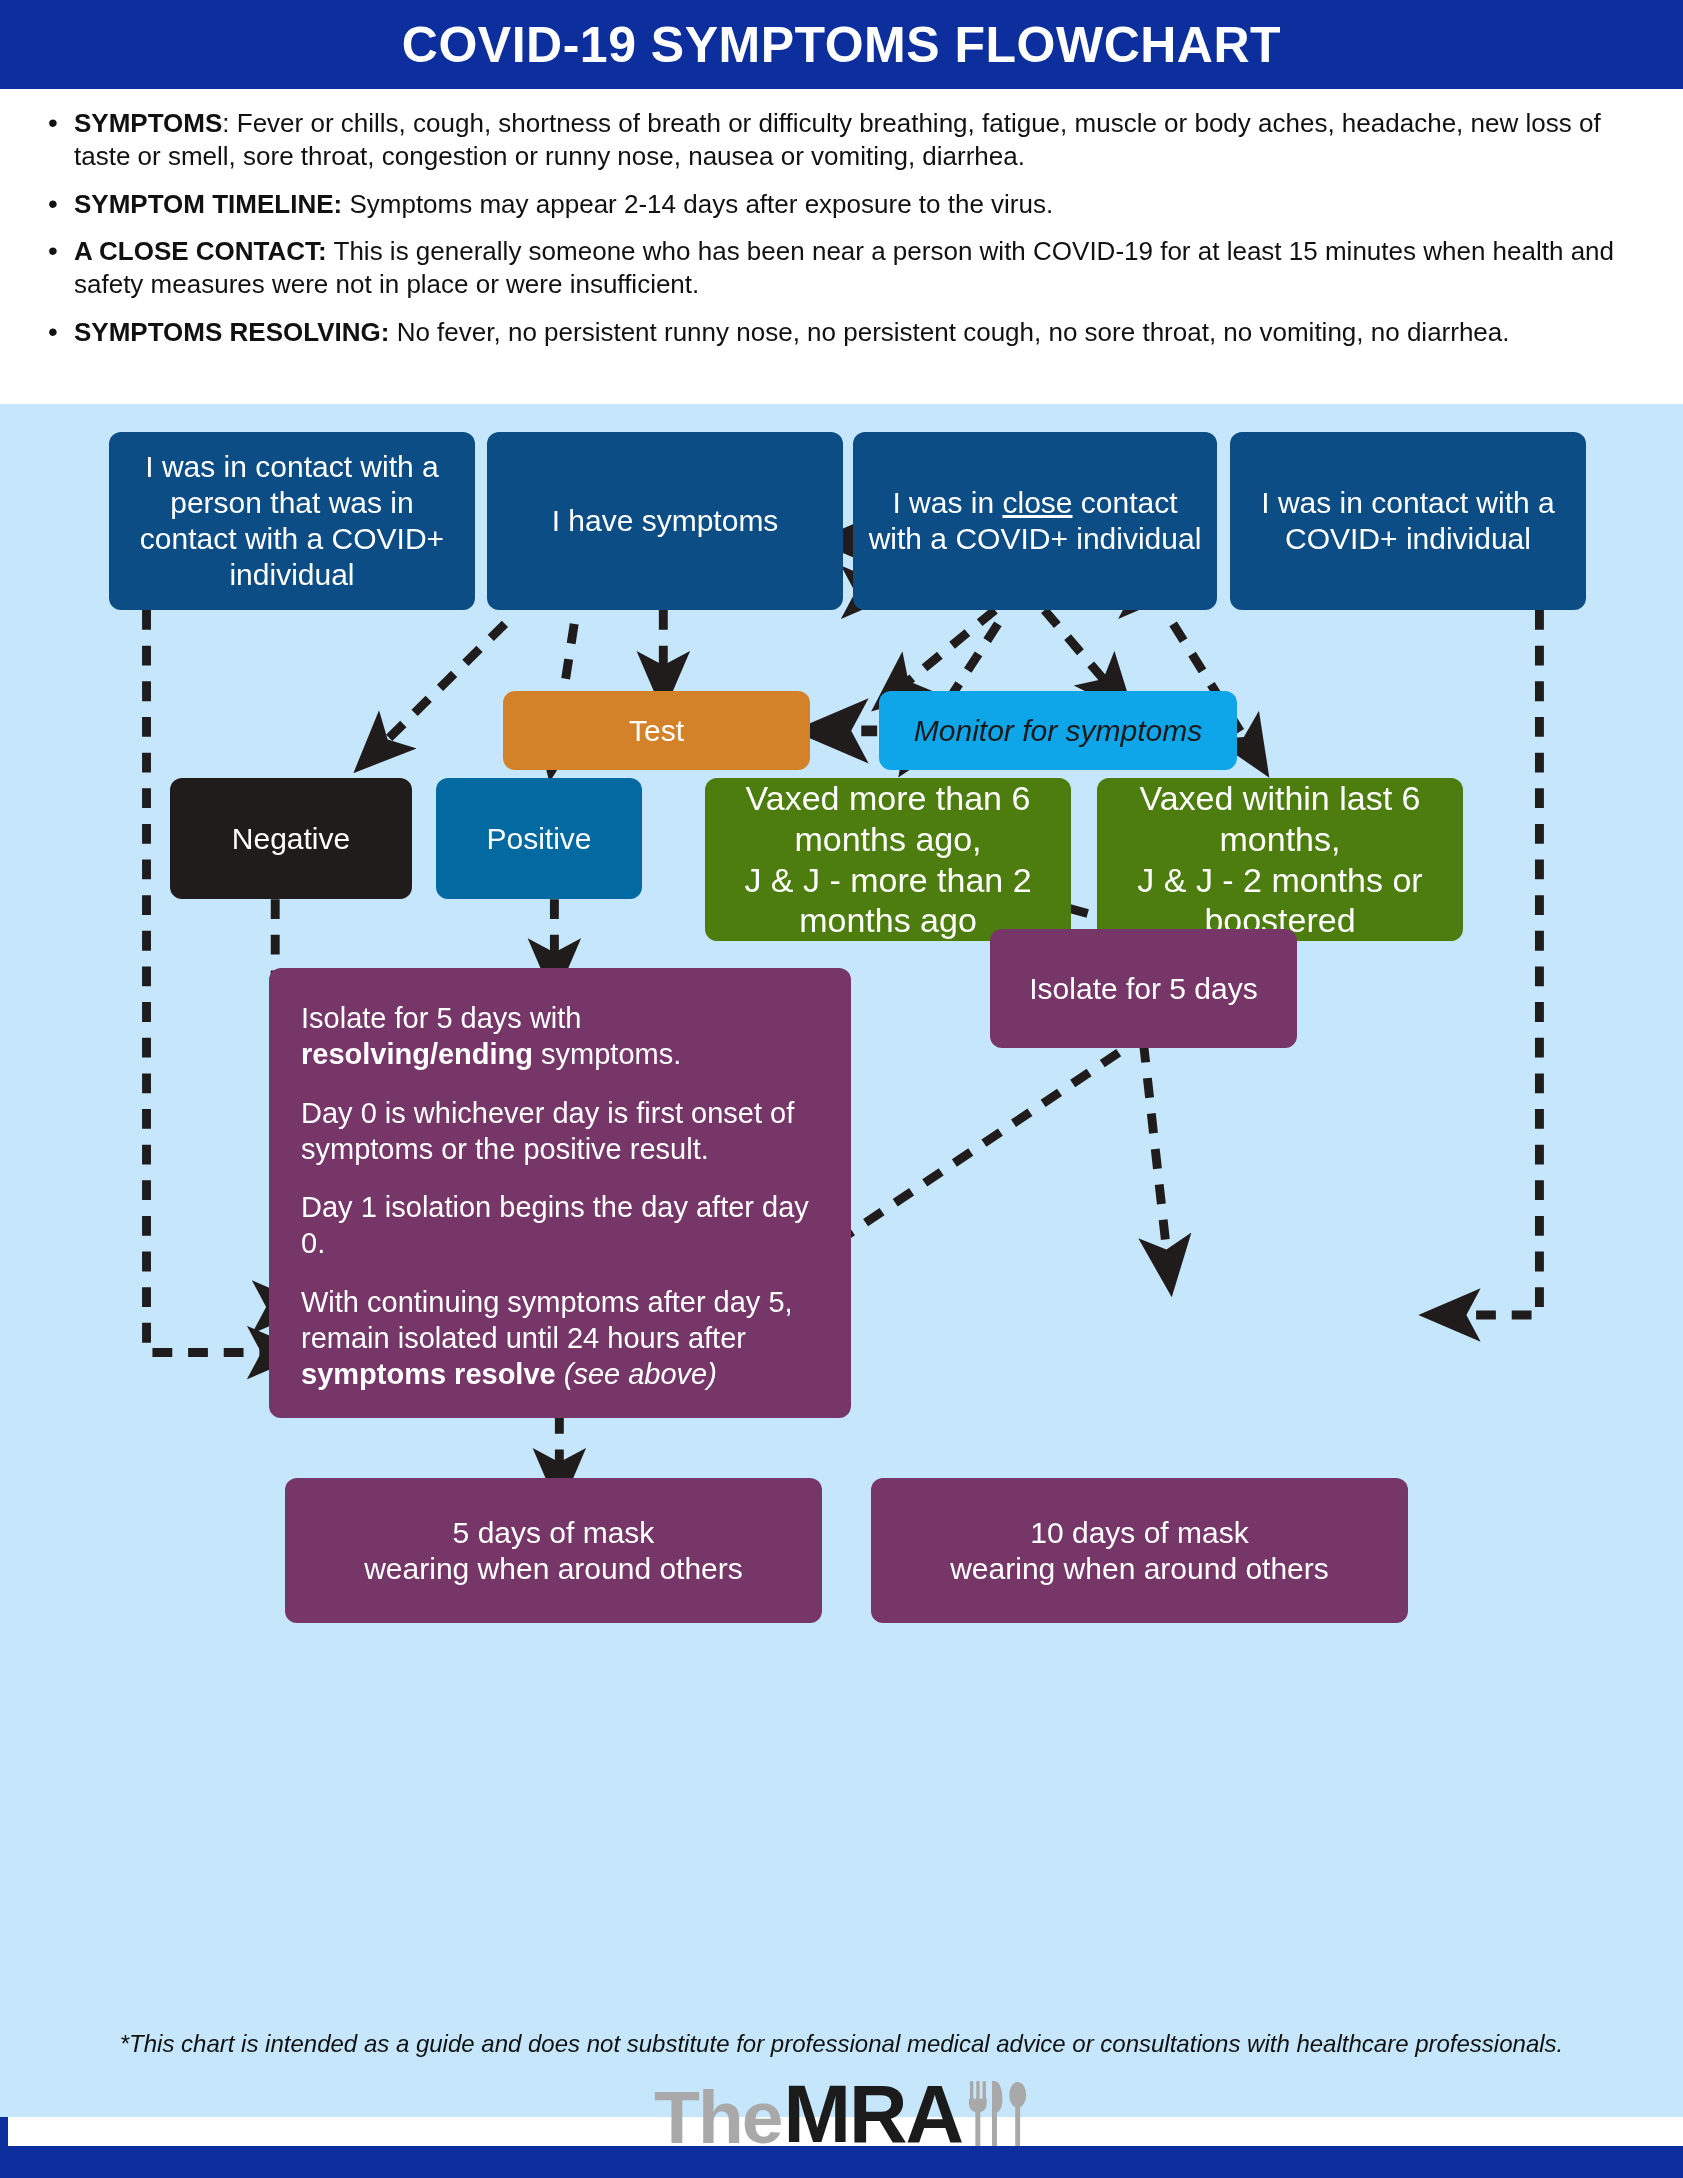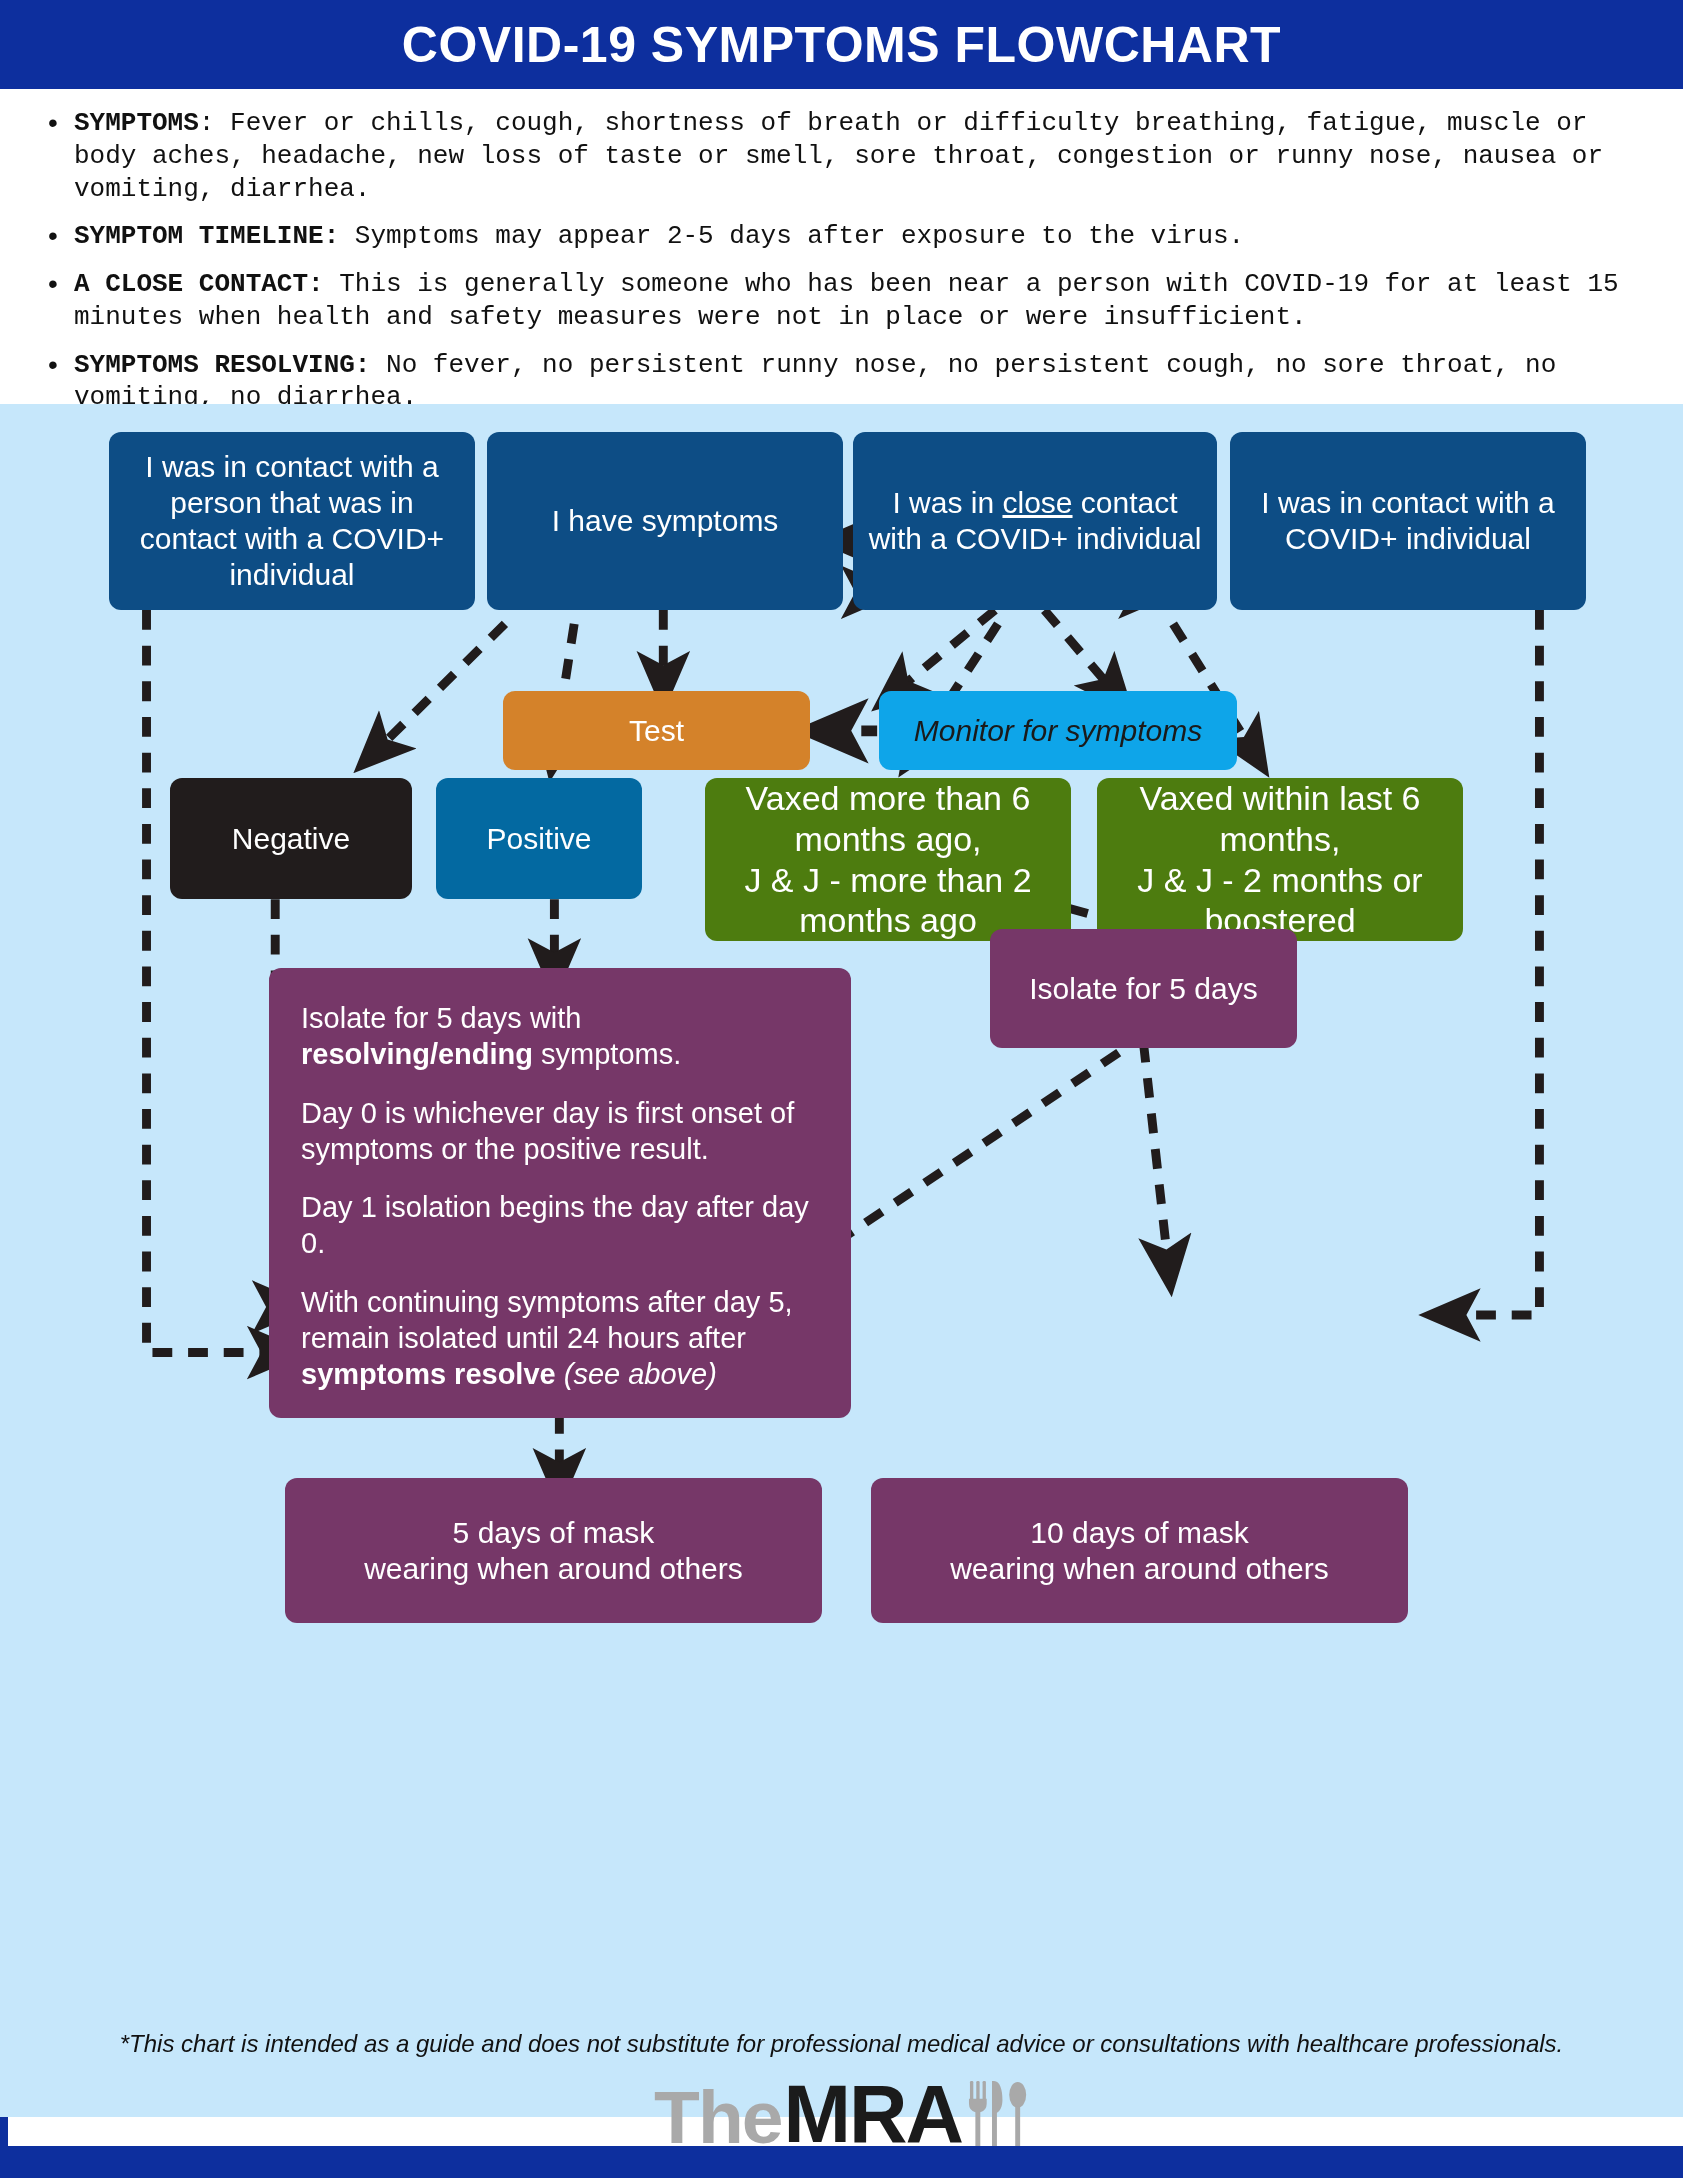--- a/index.html
+++ b/index.html
@@ -31,21 +31,21 @@
     box-sizing:border-box;
   }
   .def-item{
     display:flex;align-items:flex-start;
     margin-bottom:15px;
     font-size:26px;line-height:1.26;color:#111111;
   }
   .def-bullet{
     width:26px;flex:0 0 26px;font-size:28px;line-height:1.12;color:#111;
   }
-  .def-text{flex:1;font-family:Liberation Mono, monospace;}
+  .def-text{flex:1;}
   .def-text b{font-weight:bold;}
 
   
   .flow{
     position:absolute;left:0;top:404px;width:1683px;height:1713px;
     background:#c6e7fb;
   }
   #wires{position:absolute;left:0;top:0;width:1683px;height:1713px;}
 
   .node{
@@ -122,21 +122,21 @@
 
 <div class="defs">
 
   <div class="def-item">
     <span class="def-bullet">•</span>
     <span class="def-text"><b>SYMPTOMS</b><span>: </span><span>Fever or chills, cough, shortness of breath or difficulty breathing, fatigue, muscle or body aches, headache, new loss of taste or smell, sore throat, congestion or runny nose, nausea or vomiting, diarrhea.</span></span>
   </div>
 
   <div class="def-item">
     <span class="def-bullet">•</span>
-    <span class="def-text"><b>SYMPTOM TIMELINE:</b><span> </span><span>Symptoms may appear 2-5 days after exposure to the virus.</span></span>
+    <span class="def-text"><b>SYMPTOM TIMELINE:</b><span> </span><span>Symptoms may appear 2-14 days after exposure to the virus.</span></span>
   </div>
 
   <div class="def-item">
     <span class="def-bullet">•</span>
     <span class="def-text"><b>A CLOSE CONTACT:</b><span> </span><span>This is generally someone who has been near a person with COVID-19 for at least 15 minutes when health and safety measures were not in place or were insufficient.</span></span>
   </div>
 
   <div class="def-item">
     <span class="def-bullet">•</span>
     <span class="def-text"><b>SYMPTOMS RESOLVING:</b><span> </span><span>No fever, no persistent runny nose, no persistent cough, no sore throat, no vomiting, no diarrhea.</span></span>

